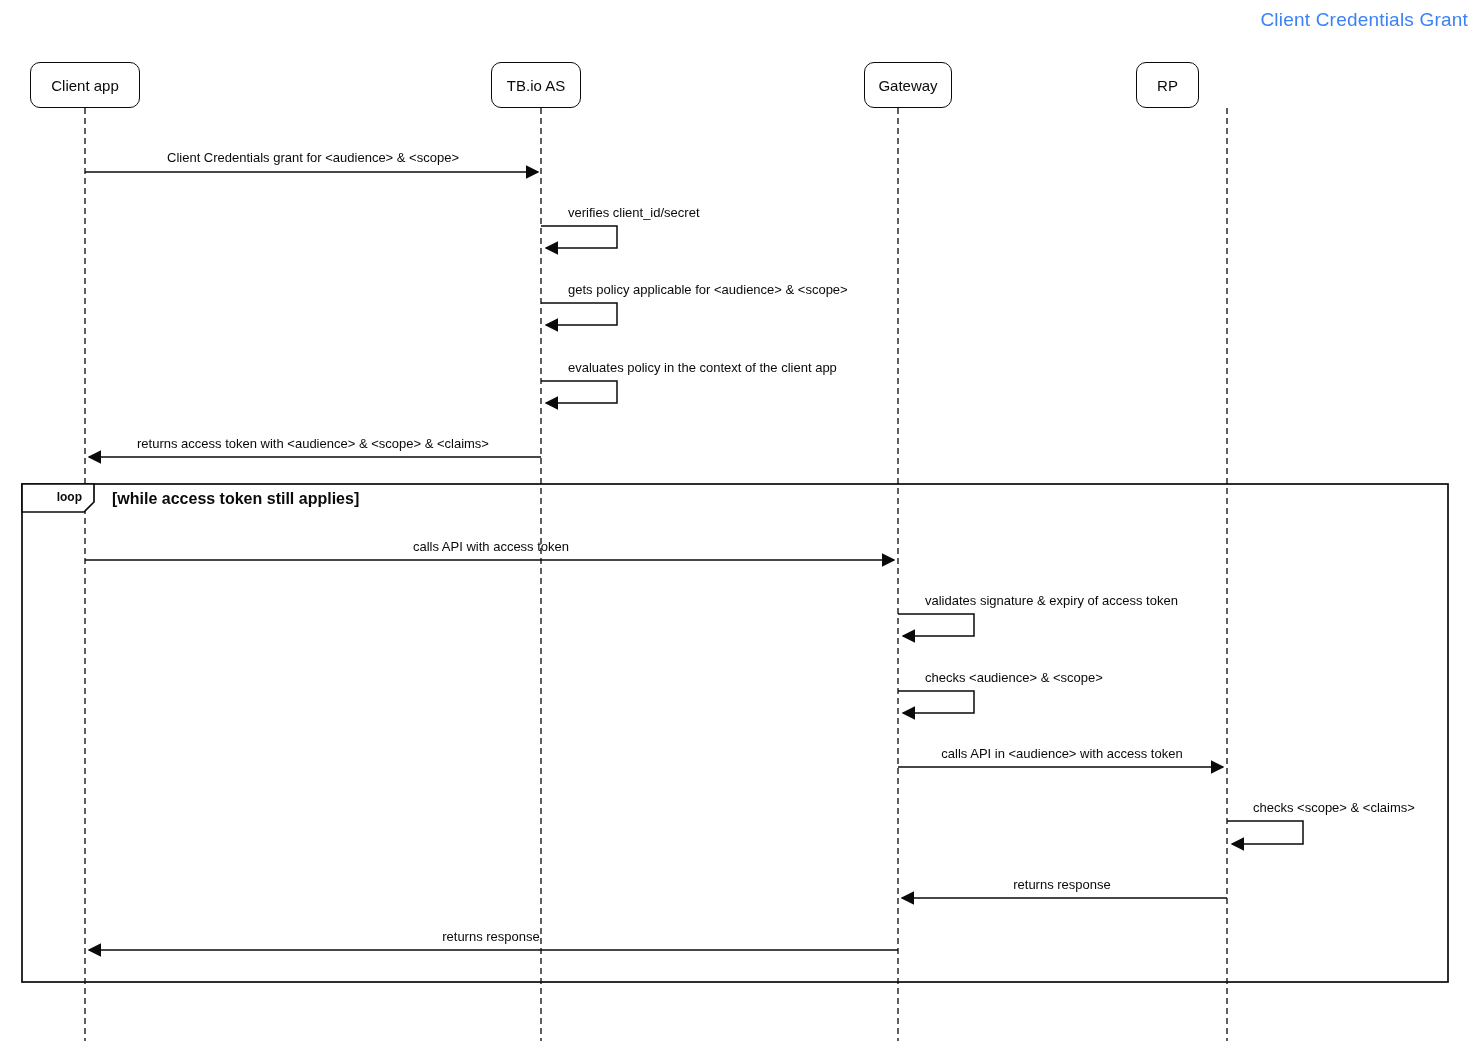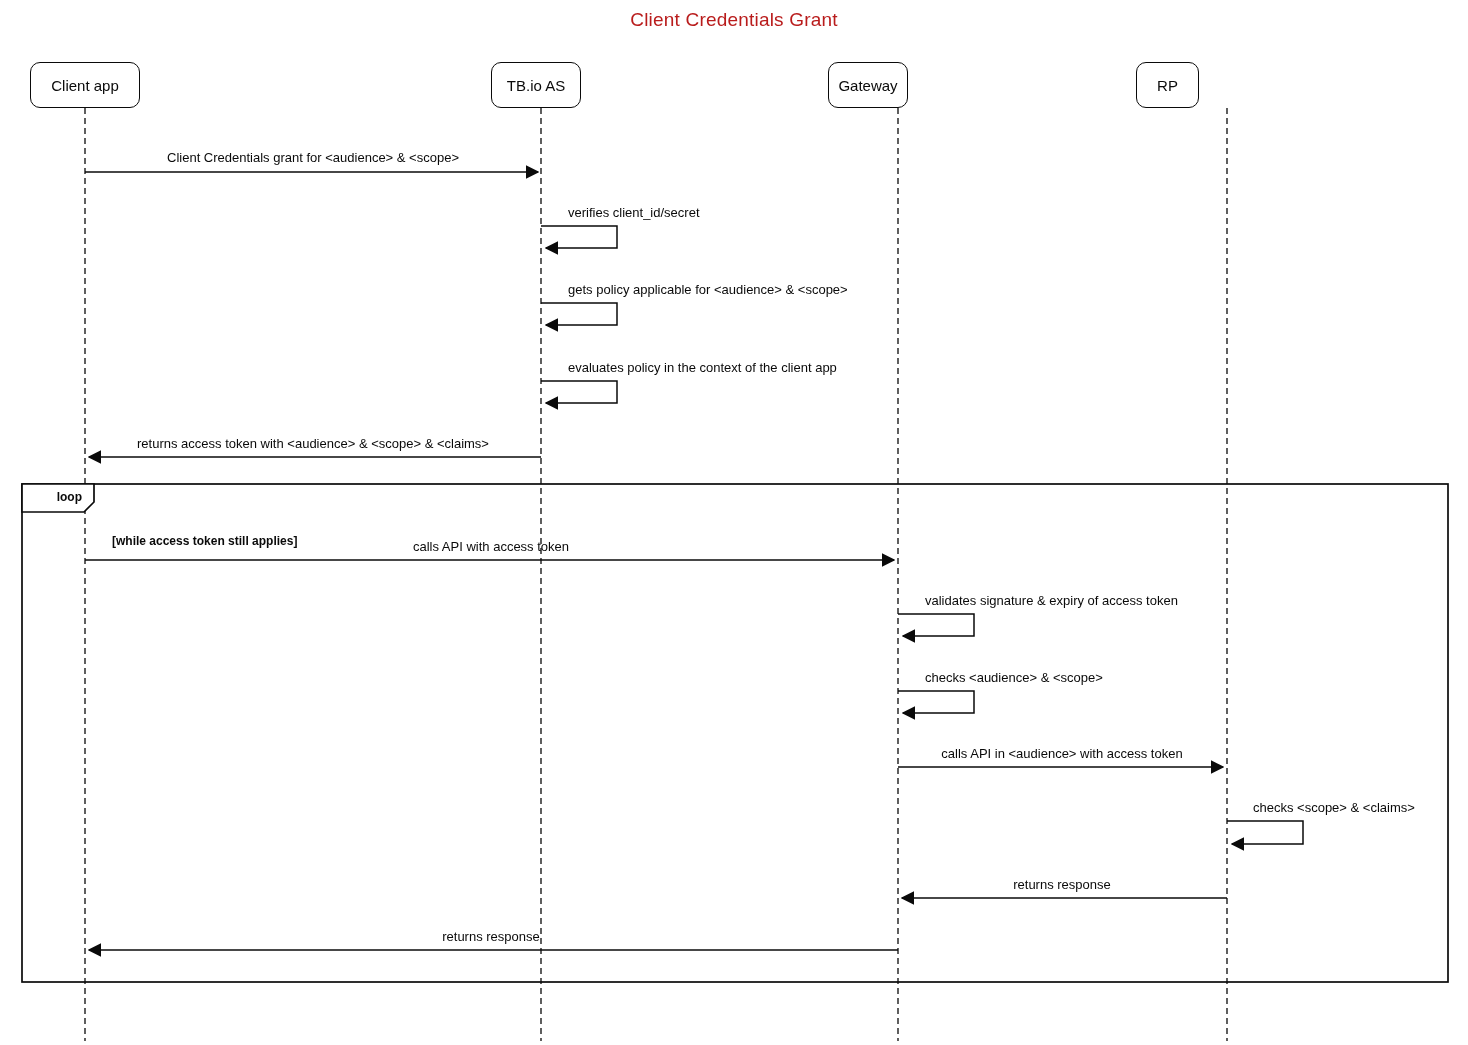--- a/index.html
+++ b/index.html
@@ -10,24 +10,24 @@
     background: #ffffff;
     font-family: "Liberation Sans", sans-serif;
     color: #0a0a0a;
     overflow: hidden;
   }
   .title {
     position: absolute;
     top: 9px;
     left: 0;
     width: 100%;
-    text-align: center;
+    text-align: right;
     font-size: 19px;
     letter-spacing: 0.2px;
-    color: #b91c1c;
+    color: #3b82f6;
   }
   svg.layer { position: absolute; left: 0; top: 0; }
   .actor {
     position: absolute;
     top: 62px;
     height: 46px;
     box-sizing: border-box;
     border: 1.6px solid #0a0a0a;
     background: #ffffff;
     border-radius: 10px;
@@ -50,23 +50,22 @@
     top: 490px;
     width: 58px;
     text-align: right;
     font-size: 12px;
     font-weight: bold;
   }
   .loop-cond {
     position: absolute;
     left: 112px;
     top: 490px;
-    font-size: 12px;
+    font-size: 16px;
     font-weight: bold;
-    margin-top: 44px;
   }
 </style>
 </head>
 <body>
 
 <div class="diagram">
 
   <div class="title">Client Credentials Grant</div>
 
   <svg class="layer" width="1468" height="1045" viewBox="0 0 1468 1045">
@@ -101,21 +100,21 @@
     <rect x="22" y="484" width="1426" height="498" fill="none" stroke="#0a0a0a" stroke-width="1.7"></rect>
     <polygon points="22,484 94,484 94,502 84,512 22,512" fill="#ffffff" stroke="#0a0a0a" stroke-width="1.7"></polygon>
   </svg>
 
   <div class="actor" style="left:30px; width:110px">
     <span>Client app</span>
   </div>
   <div class="actor" style="left:491px; width:90px">
     <span>TB.io AS</span>
   </div>
-  <div class="actor" style="left:828px; width:80px">
+  <div class="actor" style="left:864px; width:88px">
     <span>Gateway</span>
   </div>
   <div class="actor" style="left:1136px; width:63px">
     <span>RP</span>
   </div>
 
   <div class="loop-title">loop</div>
   <div class="loop-cond">[while access token still applies]</div>
 
   <div class="msg center" style="left:313px;  top:150px">Client Credentials grant for &lt;audience&gt; &amp; &lt;scope&gt;</div>

